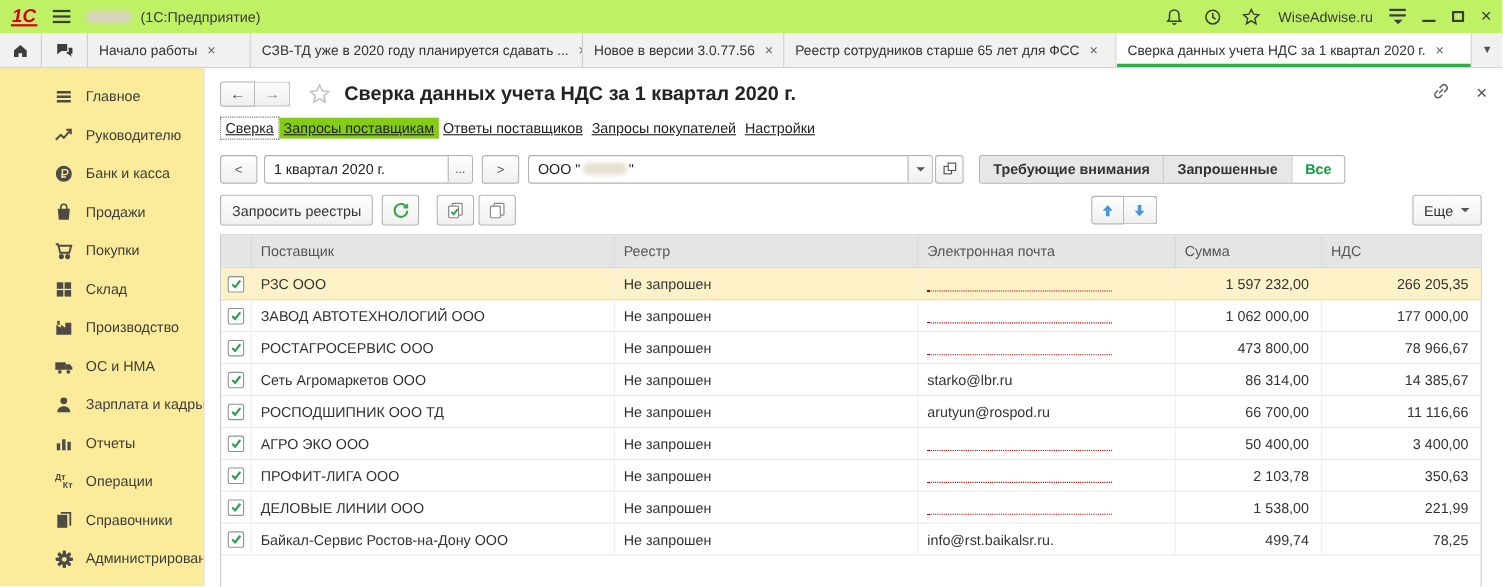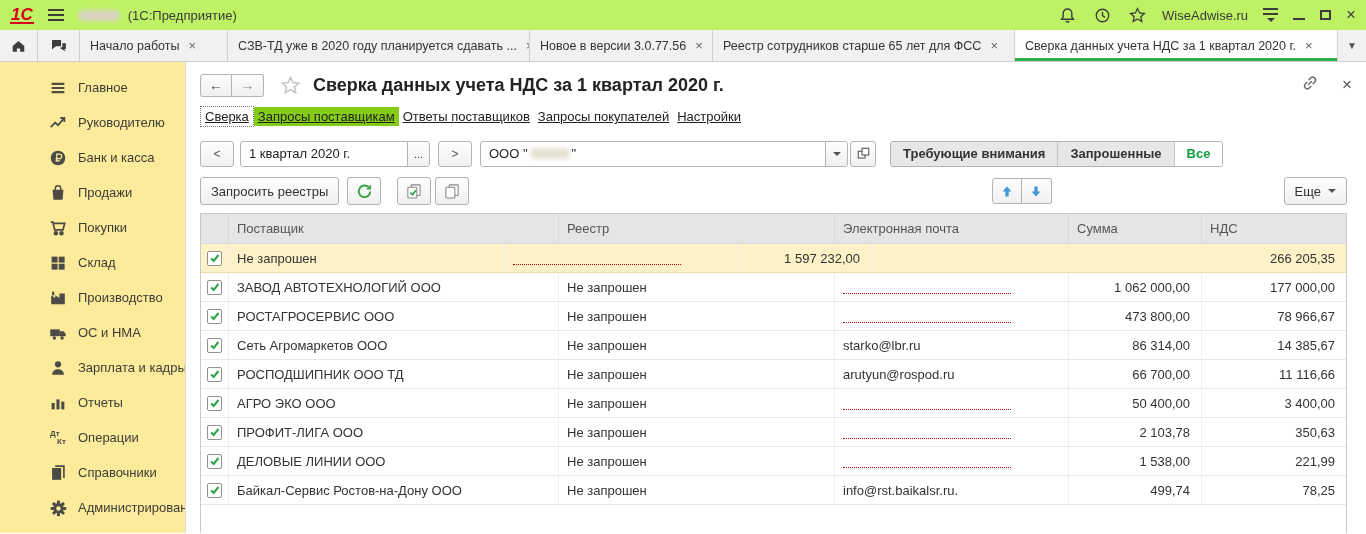--- a/index.html
+++ b/index.html
@@ -445,20 +445,21 @@
       </div>
 
       <div class="trow sel">
         <div class="c c0">
             <span class="cb">
               <svg width="12" height="12" viewBox="0 0 14 14">
                 <path d="M2.5 7.5l3 3 5.5-7" fill="none" stroke="#2da44a" stroke-width="2.4"></path>
               </svg>
             </span>
           </div>
+        <div class="c c1">РЗС ООО</div>
         <div class="c c2">Не запрошен</div>
         <div class="c c3">
             <span class="noemail"></span>
           </div>
         <div class="c c4 num">1 597 232,00</div>
         <div class="c c5 num last">266 205,35</div>
       </div>
 
       <div class="trow">
         <div class="c c0">

